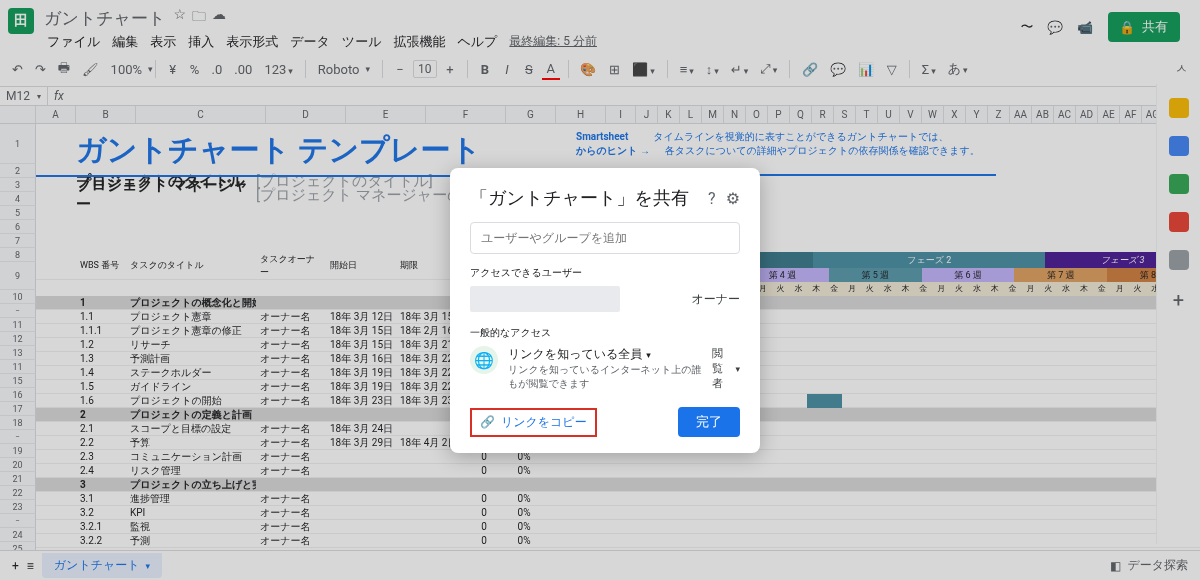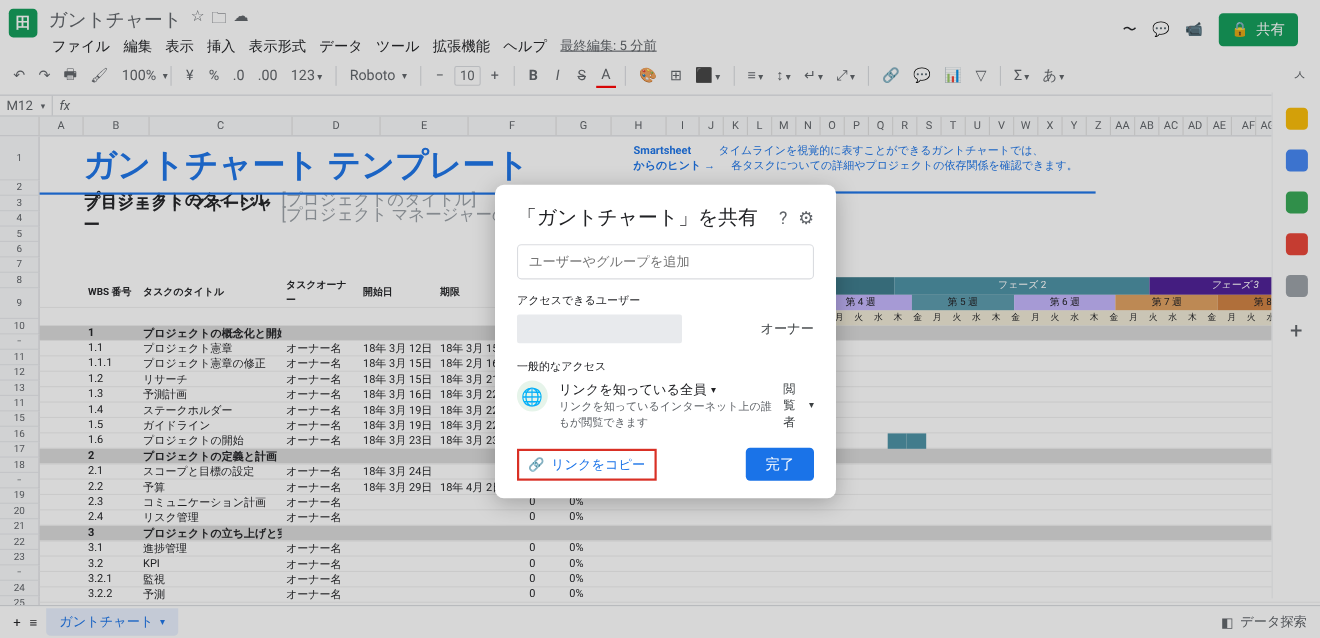--- a/index.html
+++ b/index.html
@@ -69,21 +69,21 @@
   .task-row { display: flex; height: 14px; align-items: center; border-bottom: 1px solid #f0f0f0; }
   .task-row.section { background: #d9d9d9; font-weight: bold; }
   .cell { flex-shrink: 0; padding: 0 4px; overflow: hidden; white-space: nowrap; }
   .c-wbs { width: 50px; margin-left: 40px; }
   .c-title { width: 130px; }
   .c-owner { width: 70px; }
   .c-start { width: 70px; }
   .c-end { width: 70px; }
   .c-dur { width: 36px; text-align: center; }
   .c-pct { width: 44px; text-align: center; }
-  .header-row { font-size: 9px; font-weight: bold; height: 28px; }
+  .header-row { font-size: 9px; font-weight: normal; height: 28px; }
   .header-row .cell { white-space: normal; display: flex; align-items: center; }
 
   .bar-area { position: absolute; left: 700px; width: 460px; height: 14px; display: flex; }
   .bar-area span { flex: 1; }
   .bar { background: #4a90a4; }
 
   
   .tabs-bar { position: absolute; bottom: 0; left: 0; right: 0; height: 30px; border-top: 1px solid #dadce0; display: flex; align-items: center; gap: 8px; padding: 0 12px; font-size: 12px; background: #fff; }
   .sheet-tab { background: #e8f0fe; padding: 4px 12px; border-radius: 0 0 4px 4px; color: #1a73e8; display: flex; align-items: center; gap: 6px; }
   .explore { margin-left: auto; display: flex; align-items: center; gap: 6px; color: #5f6368; }
@@ -232,21 +232,21 @@
       <div class="ch" style="width: 22px;">V</div>
       <div class="ch" style="width: 22px;">W</div>
       <div class="ch" style="width: 22px;">X</div>
       <div class="ch" style="width: 22px;">Y</div>
       <div class="ch" style="width: 22px;">Z</div>
       <div class="ch" style="width: 22px;">AA</div>
       <div class="ch" style="width: 22px;">AB</div>
       <div class="ch" style="width: 22px;">AC</div>
       <div class="ch" style="width: 22px;">AD</div>
       <div class="ch" style="width: 22px;">AE</div>
-      <div class="ch" style="width: 22px; text-align: right;">AF</div>
+      <div class="ch" style="width: 22px;">AF</div>
       <div class="ch" style="width: 22px;">AG</div>
       <div class="ch" style="width: 22px;">AH</div>
       <div class="ch" style="width: 22px;">AI</div>
     </div>
   <div class="row-headers" id="row-headers">
       <div class="rh" style="height: 40px; line-height: 40px;">1</div>
       <div class="rh">2</div>
       <div class="rh">3</div>
       <div class="rh">4</div>
       <div class="rh">5</div>

